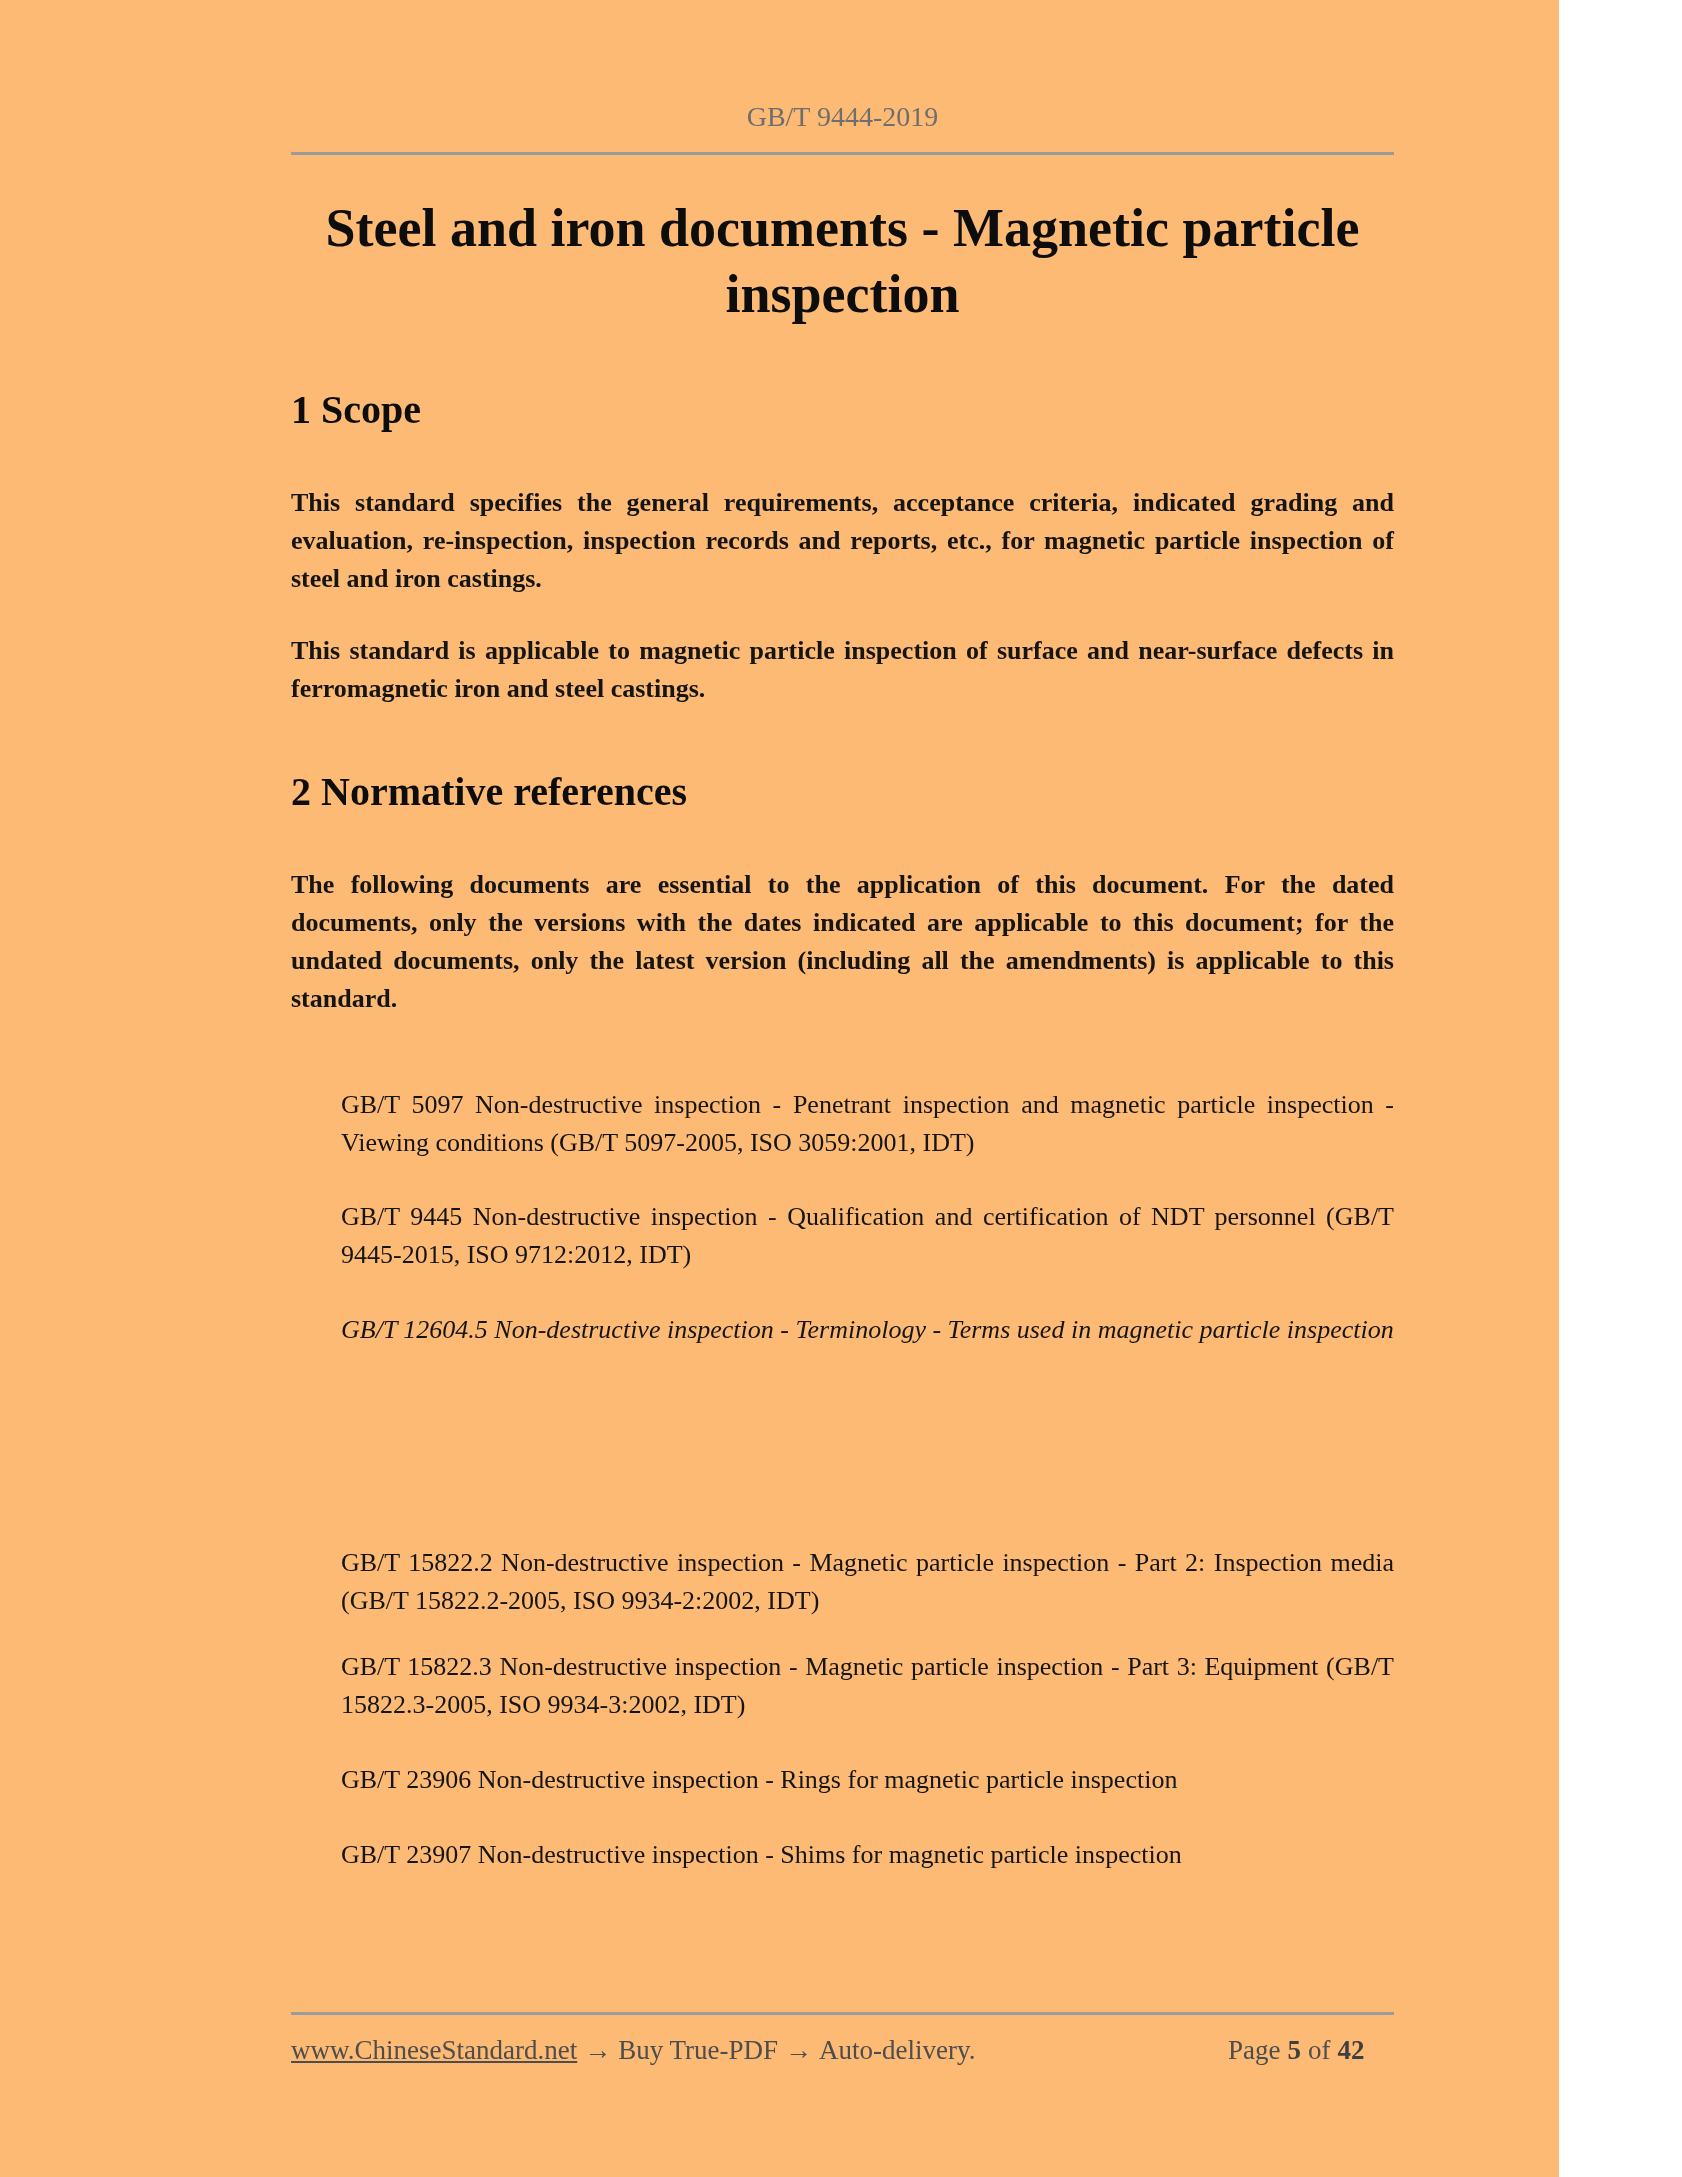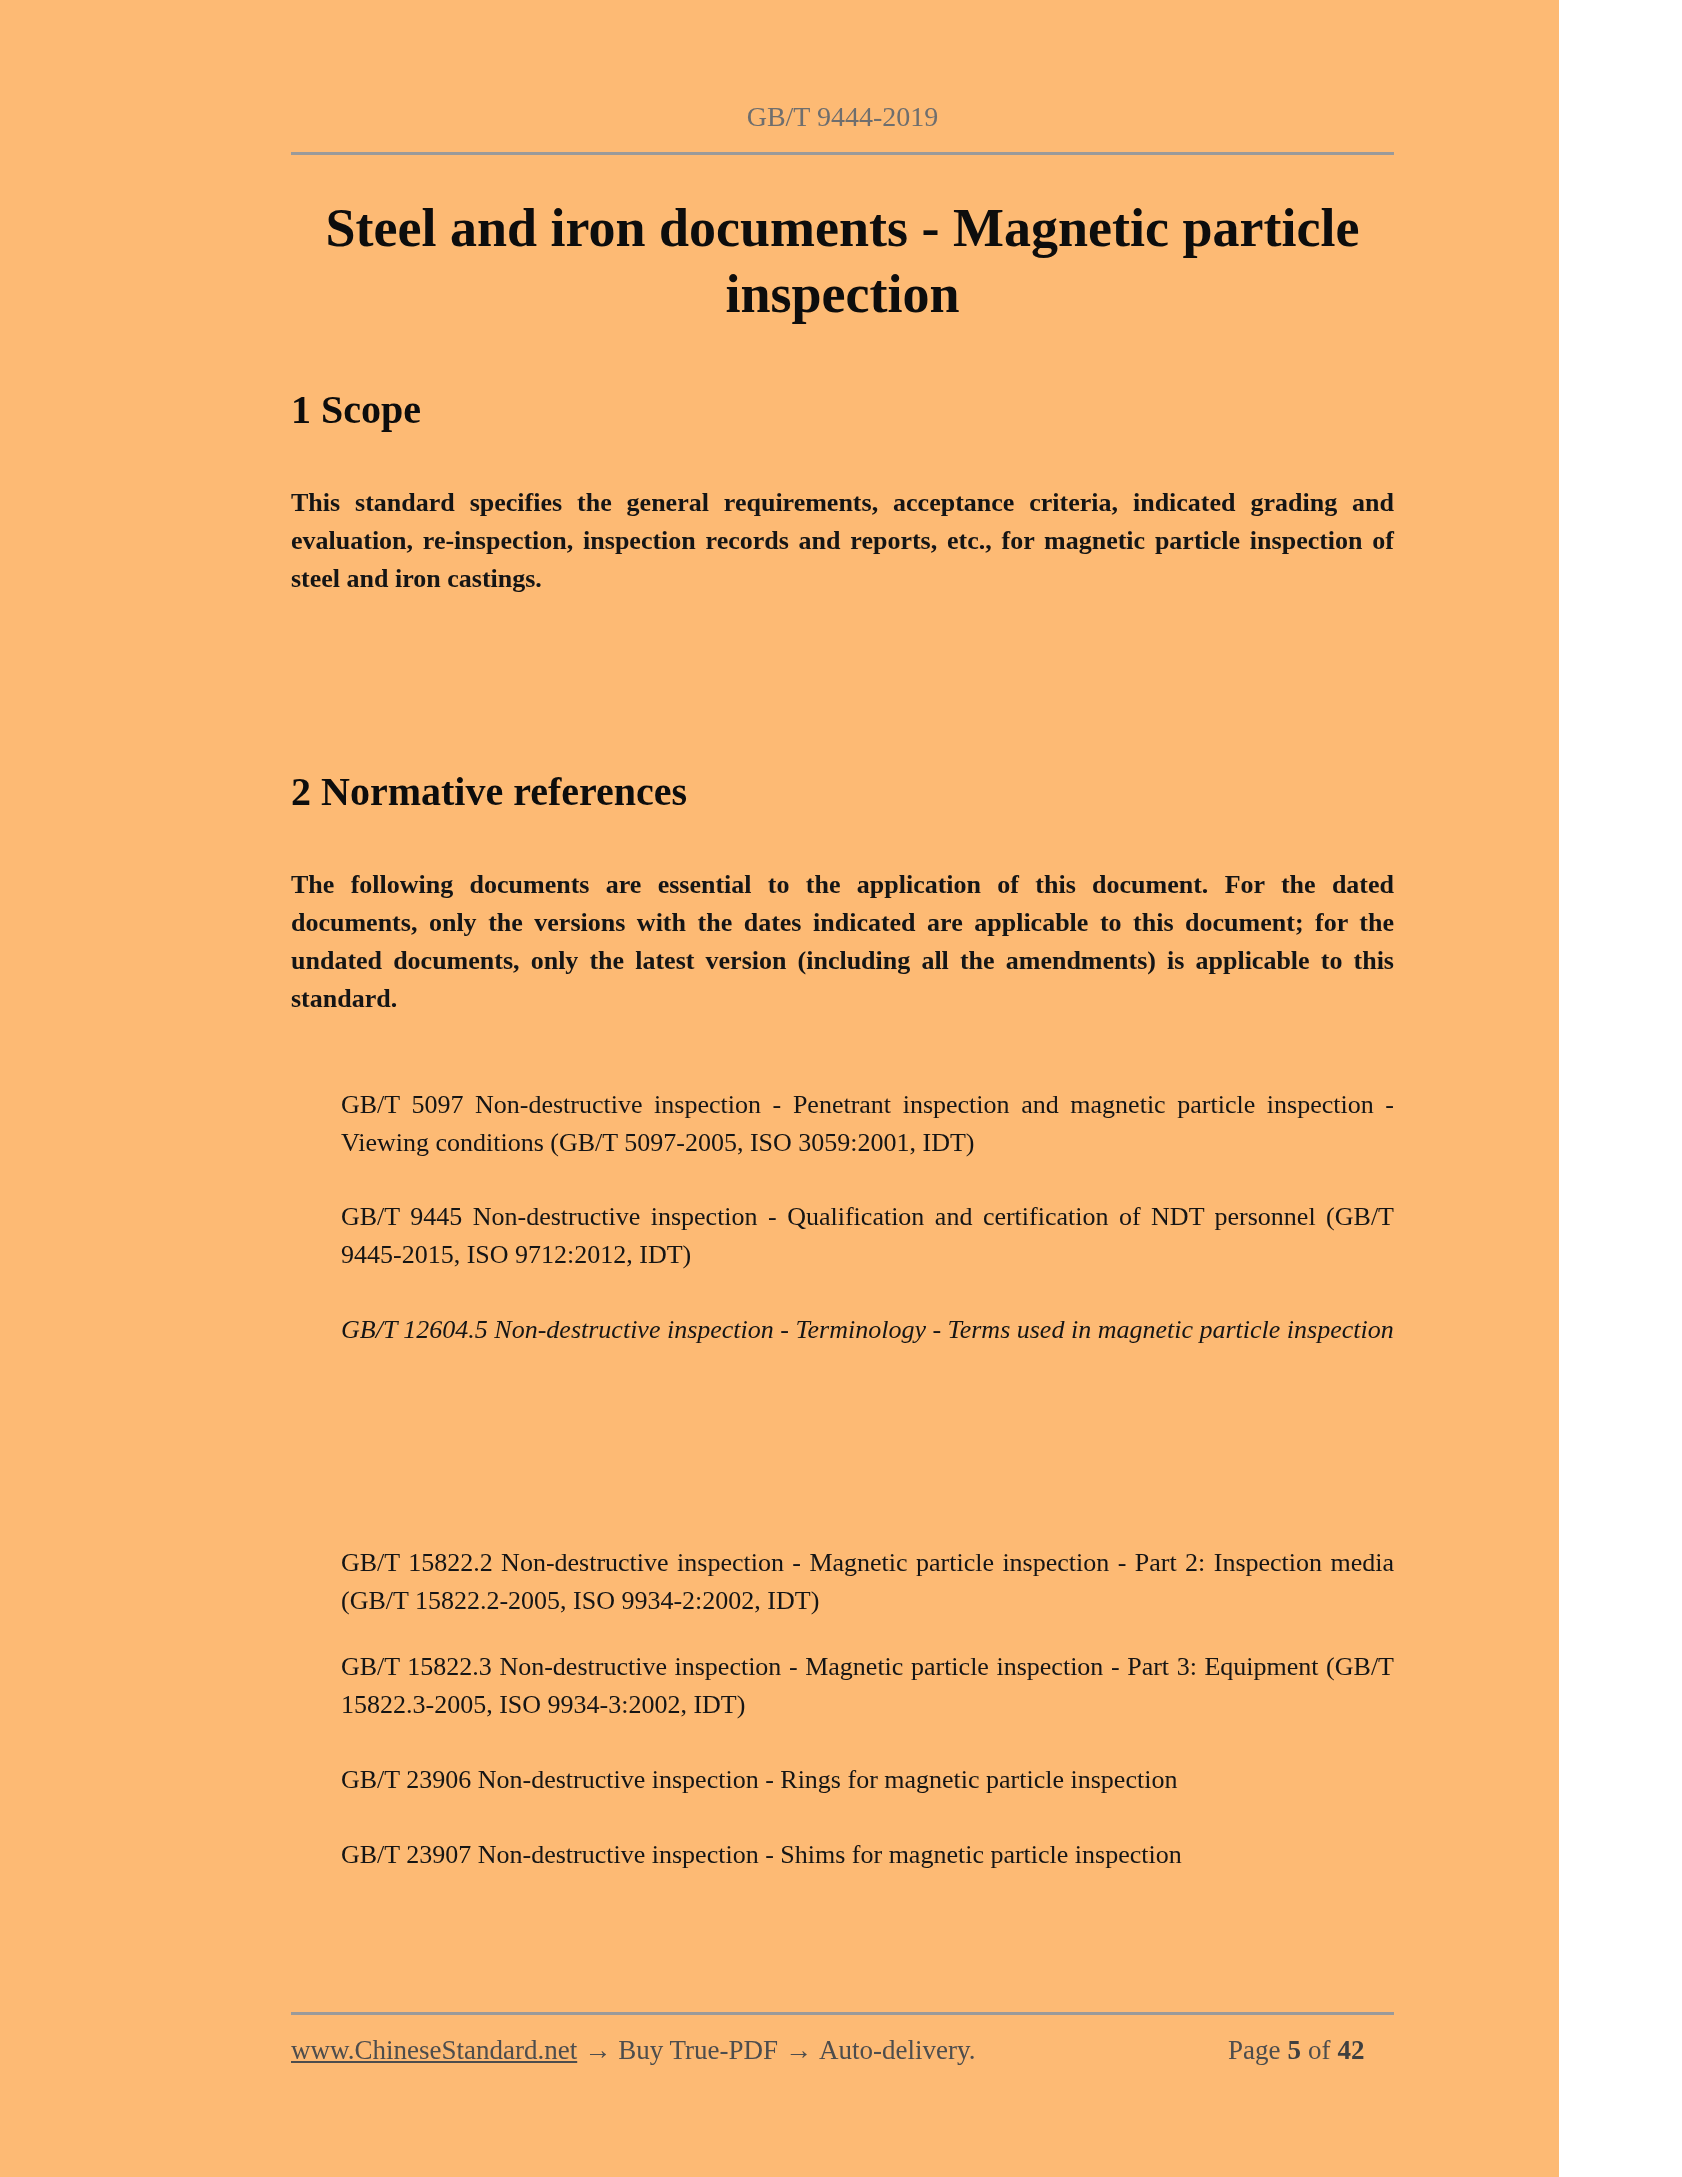--- a/index.html
+++ b/index.html
@@ -73,20 +73,21 @@
 
 <div class="page">
 
   <div class="doc-number">GB/T 9444-2019</div>
   <div class="rule rule-header"></div>
 
   <div class="doc-title">Steel and iron documents - Magnetic particle inspection</div>
 
   <div class="section-heading heading-scope">1 Scope</div>
   <div class="para p-scope-1">This standard specifies the general requirements, acceptance criteria, indicated grading and evaluation, re-inspection, inspection records and reports, etc., for magnetic particle inspection of steel and iron castings.</div>
+  <div class="para p-scope-2">This standard is applicable to magnetic particle inspection of surface and near-surface defects in ferromagnetic iron and steel castings.</div>
 
   <div class="section-heading heading-normative">2 Normative references</div>
   <div class="para p-normative-intro">The following documents are essential to the application of this document. For the dated documents, only the versions with the dates indicated are applicable to this document; for the undated documents, only the latest version (including all the amendments) is applicable to this standard.</div>
 
   <div class="ref ref-0">GB/T 5097 Non-destructive inspection - Penetrant inspection and magnetic particle inspection - Viewing conditions (GB/T 5097-2005, ISO 3059:2001, IDT)</div>
   <div class="ref ref-1">GB/T 9445 Non-destructive inspection - Qualification and certification of NDT personnel (GB/T 9445-2015, ISO 9712:2012, IDT)</div>
   <div class="ref ref-2">GB/T 12604.5 Non-destructive inspection - Terminology - Terms used in magnetic particle inspection</div>
   <div class="ref ref-4">GB/T 15822.2 Non-destructive inspection - Magnetic particle inspection - Part 2: Inspection media (GB/T 15822.2-2005, ISO 9934-2:2002, IDT)</div>
   <div class="ref ref-5">GB/T 15822.3 Non-destructive inspection - Magnetic particle inspection - Part 3: Equipment (GB/T 15822.3-2005, ISO 9934-3:2002, IDT)</div>
   <div class="ref ref-6">GB/T 23906 Non-destructive inspection - Rings for magnetic particle inspection</div>

